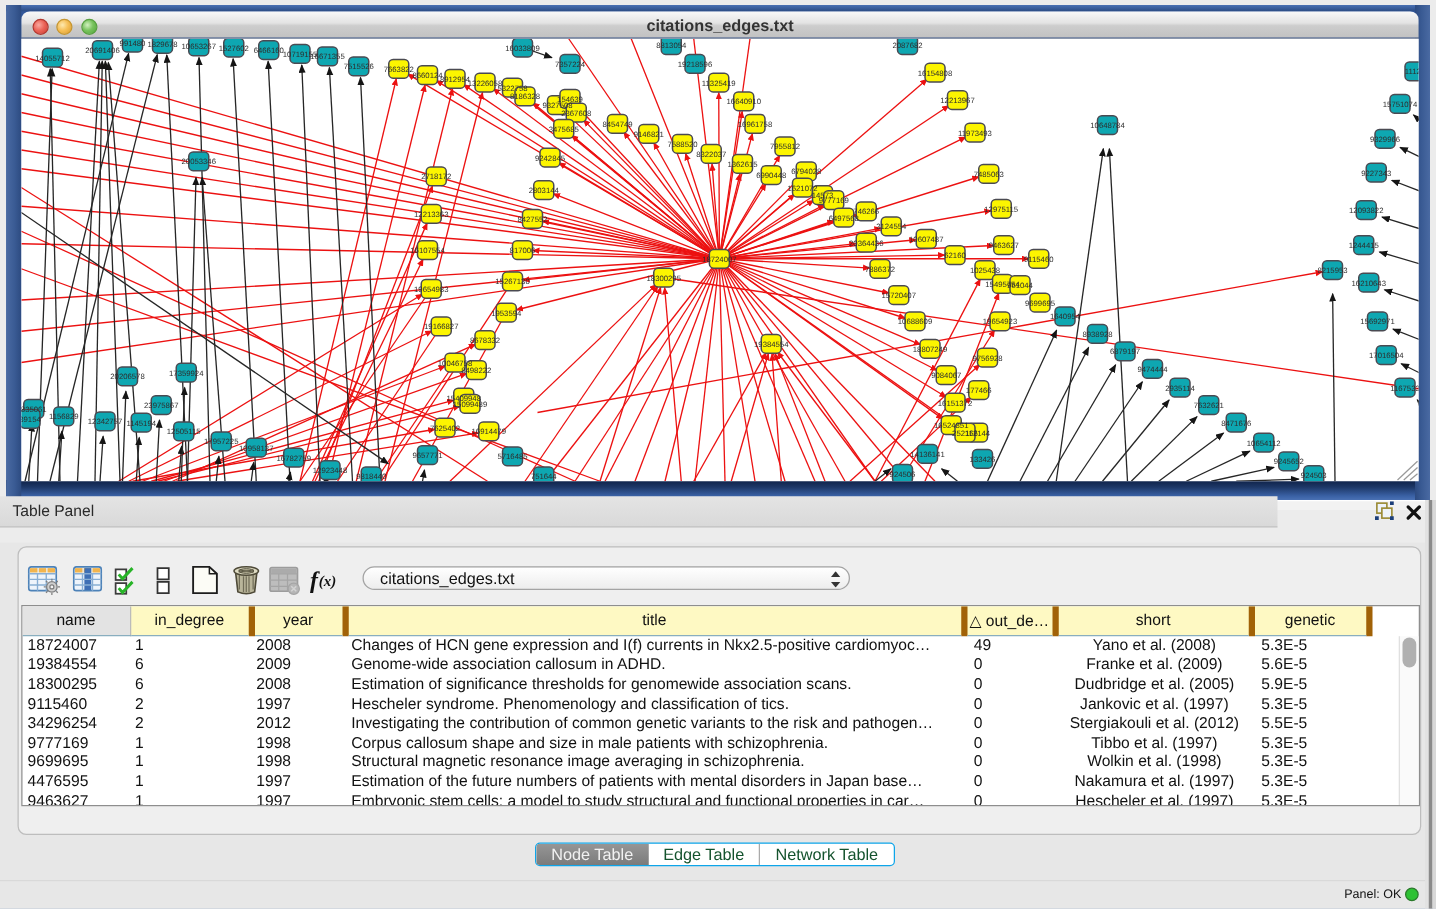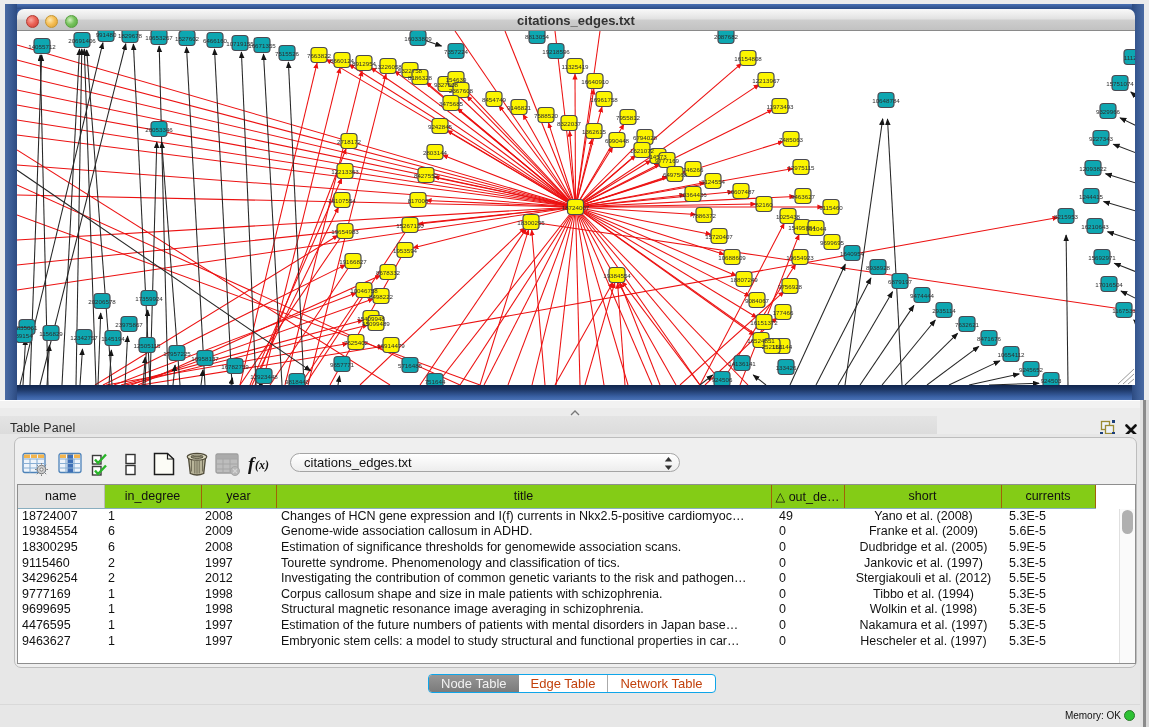--- a/index.html
+++ b/index.html
@@ -20,46 +20,46 @@
 #tly{left:45px;background:radial-gradient(circle at 4px 4px,#fde9b0,#f6bf57 45%,#d89b2e 100%);border:1px solid #c69630}
 #tlg{left:65px;background:radial-gradient(circle at 4px 4px,#d2f0c0,#78c35e 45%,#51a43a 100%);border:1px solid #57a040}
 #canvas{left:17px;top:31px;width:1118px;height:354px;background:#fff;overflow:hidden}
 svg .re{stroke:#ec1111;stroke-width:1.05;fill:none}
 svg .be{stroke:#262626;stroke-width:1.05;fill:none}
 svg .nl{font-family:"Liberation Sans",sans-serif;font-size:6.2px;fill:#2e2e2e;text-anchor:middle}
 
 #split{left:0;top:400px;width:1149px;height:8px;background:#f2f2f2;border-top:1px solid #fff}
 #split .hd{left:569px;top:1px;width:12px;height:6px}
 
-#tph{left:0;top:416px;width:937px;height:25px;background:linear-gradient(180deg,#e4e4e4,#d9d9d9);border-bottom:1px solid #bdbdbd}
+#tph{left:0;top:397px;width:1022px;height:25px;background:linear-gradient(180deg,#e4e4e4,#d9d9d9);border-bottom:1px solid #bdbdbd}
 #tph .t{left:10px;top:5px;font-size:12.5px;color:#2a2a2a}
 #panel{left:0;top:434px;width:1149px;height:293px;background:#e7e7e7}
 #container{left:14px;top:3px;width:1123px;height:231px;background:#efefef;border:1px solid #bdbdbd;border-radius:7px}
 
 #dd{left:275px;top:15px;width:390px;height:19px;border:1px solid #a4a4a4;border-radius:10px;
  background:linear-gradient(180deg,#ffffff,#ededed);font-size:13px;color:#111;line-height:18px;padding-left:13px}
 #dd .ar{position:absolute;right:6px;top:3px;width:9px;height:13px}
 
-#tbl{left:2px;top:46px;width:1119px;height:180px;background:#fff;border:1px solid #8e8e8e;overflow:hidden}
+#tbl{left:2px;top:46px;width:1119px;height:161px;background:#fff;border:1px solid #8e8e8e;overflow:hidden}
 table{border-collapse:collapse;table-layout:fixed;width:1077px;font-size:12.5px}
-th{height:23px;background:#84cc16;font-weight:normal;color:#111;border-right:1px solid #a16207;border-bottom:1px solid #89aebf;font-size:12.5px}
+th{height:23px;background:#fef9c3;font-weight:normal;color:#111;border-right:5px solid #a16207;border-bottom:1px solid #89aebf;font-size:12.5px}
 th.g{background:#e3e3e3;border-right:1px solid #bbb}
 td{height:15.6px;white-space:nowrap;overflow:hidden;color:#111;padding:0 2px 0 4px}
 td.c1{padding-left:4px}
 td.c4{padding-left:5px}
 td.c5{padding-left:8px}
 td.c6{text-align:center}
 td.c7{padding-left:8px}
 col.w1{width:86px}col.w2{width:97px}col.w3{width:75px}col.w4{width:495px}col.w5{width:73px}col.w6{width:157px}col.w7{width:94px}
 
 #sb{left:1101px;top:24px;width:16px;height:155px;background:#fafafa;border-left:1px solid #e0e0e0}
 #sb .th{position:absolute;left:2px;top:1px;width:11px;height:24px;border-radius:6px;background:#b0b0b0}
 
 #tabs{left:428px;top:240px;height:19px;border:1px solid #0ea5e9;border-radius:4px;background:#fff;display:flex;overflow:hidden}
-#tabs div{font-size:13px;line-height:17px;padding:0 12px;color:#c2410c}
+#tabs div{font-size:13px;line-height:17px;padding:0 12px;color:#14532d}
 #tabs .sel{background:linear-gradient(180deg,#969696,#7b7b7b);color:#f2f2f2}
 #tabs .d{border-left:1px solid #aaa;padding:0}
 #mem{right:28px;top:276px;font-size:10px;color:#111}
 #memdot{right:14px;top:276px;width:11px;height:11px;border-radius:50%;background:#2ec234;border:1px solid #2b7a2b}
 
 #bline{left:0;top:704px;width:1149px;height:1px;background:#d9d9d9}
 #redge1{left:1140px;top:400px;width:3px;height:327px;background:#e2e2e2}
 #redge2{left:1143px;top:400px;width:3px;height:327px;background:#8a8a8a}
 #redge3{left:1146px;top:400px;width:3px;height:327px;background:#d8d8d8}
 </style></head>
@@ -621,21 +621,21 @@
             <col class="w7">
           </colgroup>
       <tbody>
             <tr>
               <th class="g">name</th>
               <th>in_degree</th>
               <th>year</th>
               <th>title</th>
               <th>△ out_de…</th>
               <th>short</th>
-              <th>currents</th>
+              <th>genetic</th>
             </tr>
       <tr>
               <td class="c1">18724007</td>
               <td class="c2">1</td>
               <td class="c3">2008</td>
               <td class="c4">Changes of HCN gene expression and I(f) currents in Nkx2.5-positive cardiomyoc…</td>
               <td class="c5">49</td>
               <td class="c6">Yano et al. (2008)</td>
               <td class="c7">5.3E-5</td>
             </tr>
@@ -654,41 +654,41 @@
               <td class="c3">2008</td>
               <td class="c4">Estimation of significance thresholds for genomewide association scans.</td>
               <td class="c5">0</td>
               <td class="c6">Dudbridge et al. (2005)</td>
               <td class="c7">5.9E-5</td>
             </tr>
 <tr>
               <td class="c1">9115460</td>
               <td class="c2">2</td>
               <td class="c3">1997</td>
-              <td class="c4">Tourette syndrome. Phenomenology and classification of tics.</td>
+              <td class="c4">Hescheler syndrome. Phenomenology and classification of tics.</td>
               <td class="c5">0</td>
               <td class="c6">Jankovic et al. (1997)</td>
               <td class="c7">5.3E-5</td>
             </tr>
 <tr>
               <td class="c1">34296254</td>
               <td class="c2">2</td>
               <td class="c3">2012</td>
               <td class="c4">Investigating the contribution of common genetic variants to the risk and pathogen…</td>
               <td class="c5">0</td>
               <td class="c6">Stergiakouli et al. (2012)</td>
               <td class="c7">5.5E-5</td>
             </tr>
 <tr>
               <td class="c1">9777169</td>
               <td class="c2">1</td>
               <td class="c3">1998</td>
               <td class="c4">Corpus callosum shape and size in male patients with schizophrenia.</td>
               <td class="c5">0</td>
-              <td class="c6">Tibbo et al. (1994)</td>
+              <td class="c6">Tibbo et al. (1997)</td>
               <td class="c7">5.3E-5</td>
             </tr>
 <tr>
               <td class="c1">9699695</td>
               <td class="c2">1</td>
               <td class="c3">1998</td>
               <td class="c4">Structural magnetic resonance image averaging in schizophrenia.</td>
               <td class="c5">0</td>
               <td class="c6">Wolkin et al. (1998)</td>
               <td class="c7">5.3E-5</td>
@@ -717,19 +717,19 @@
           <div class="th"></div>
         </div>
     </div>
   </div>
   <div class="abs" id="tabs">
       <div class="sel">Node Table</div>
       <div>Edge Table</div>
       <div class="d"></div>
       <div>Network Table</div>
     </div>
-  <div class="abs" id="mem">Memory: OK</div>
+  <div class="abs" id="mem">Panel: OK</div>
     <div class="abs" id="memdot"></div>
 </div>
 <div class="abs" id="bline"></div>
 <div class="abs" id="redge1"></div>
 <div class="abs" id="redge2"></div>
 <div class="abs" id="redge3"></div>
 
 </body></html>

